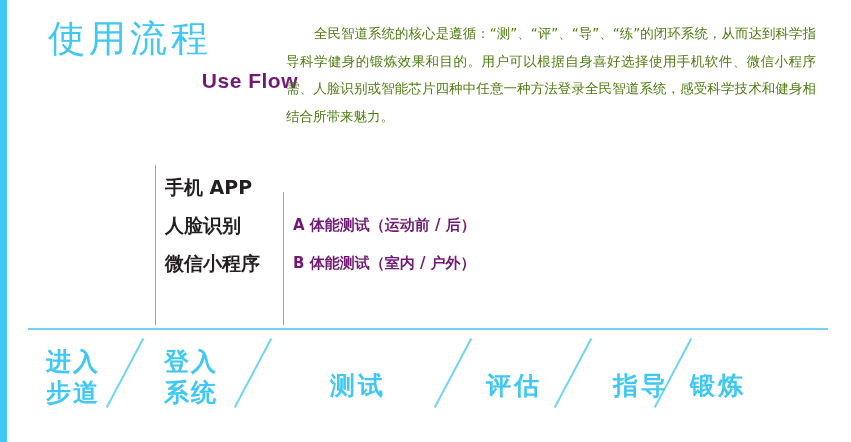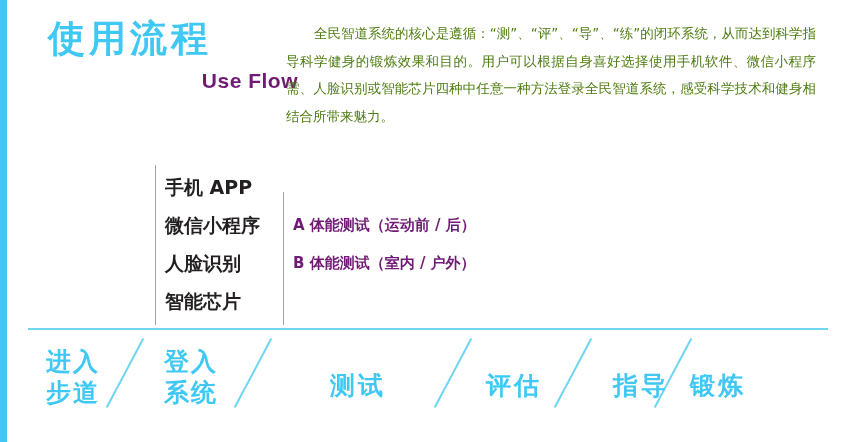--- a/index.html
+++ b/index.html
@@ -11,21 +11,21 @@
     overflow:hidden;
   }
   
   .accent-bar{
     position:absolute;left:0;top:0;width:7px;height:442px;
     background:#3fc8f4;
   }
   
   .title-block{position:absolute;left:48px;top:18px;width:250px;}
   .title-cn{
-    font-size:37px;font-weight:bold;color:#3fc8f4;
+    font-size:37px;font-weight:normal;color:#3fc8f4;
     letter-spacing:4px;line-height:1.15;
     font-family:"DejaVu Sans","Liberation Sans",sans-serif;
   }
   .title-en{
     margin-top:8px;
     font-size:21px;font-weight:bold;color:#701a75;
     letter-spacing:0.5px;
     text-align:right;
   }
   
@@ -102,23 +102,22 @@
 
 <div class="intro"><span class="indent"></span><span>全民智道系统的核心是遵循：“测”、“评”、“导”、“练”的闭环系统，从而达到科学指导科学健身的锻炼效果和目的。用户可以根据自身喜好选择使用手机软件、微信小程序需、人脸识别或智能芯片四种中任意一种方法登录全民智道系统，感受科学技术和健身相结合所带来魅力。</span></div>
 
 <div class="diagram">
 
   <div class="vline v1"></div>
   <div class="vline v2"></div>
 
   <div class="methods">
     <div>手机 APP</div>
+    <div>人脸识别</div>
     <div>微信小程序</div>
-    <div>人脸识别</div>
-    <div>智能芯片</div>
   </div>
 
   <div class="tests">
     <div>A  体能测试（运动前 / 后）</div>
     <div>B  体能测试（室内 / 户外）</div>
   </div>
 
   <div class="flow">
     <div class="baseline"></div>
 

